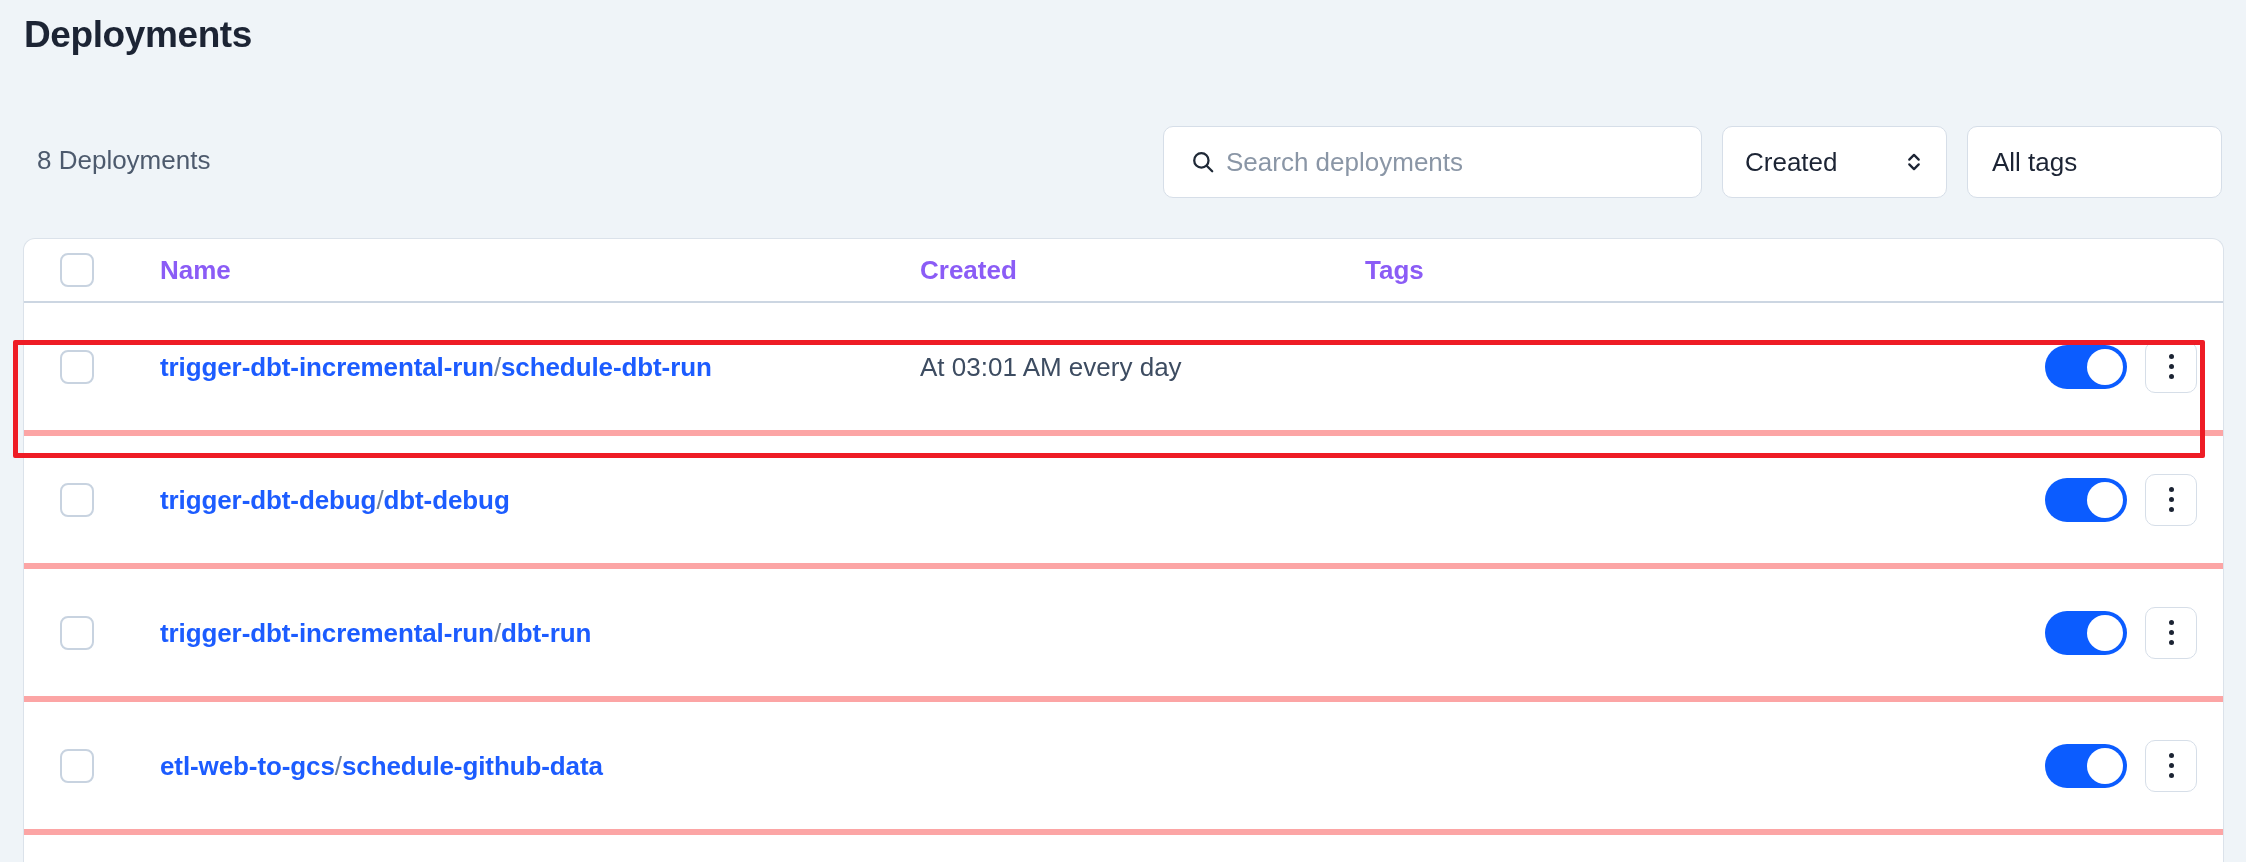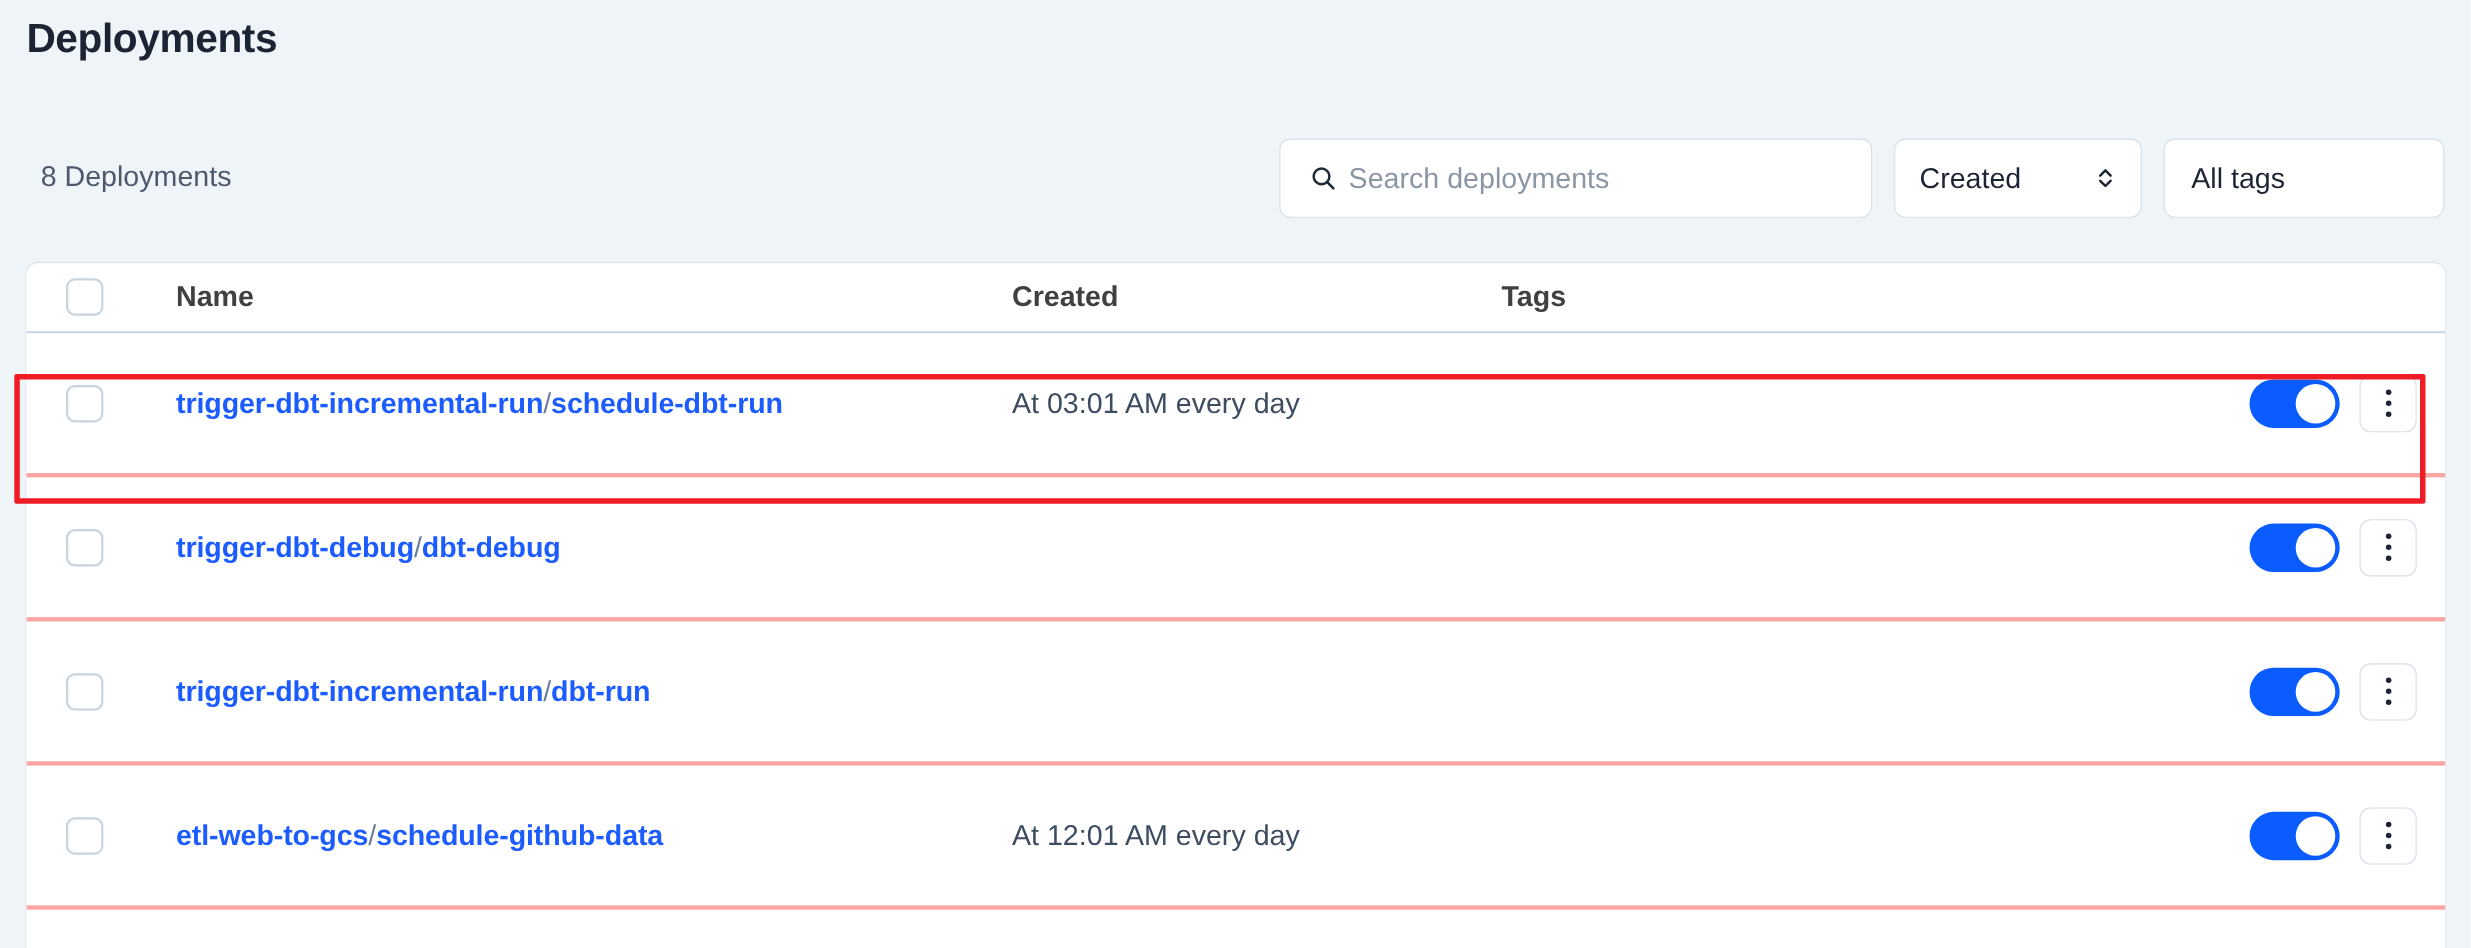--- a/index.html
+++ b/index.html
@@ -147,21 +147,21 @@
     overflow: hidden;
   }
 
   .table-head {
     position: relative;
     height: 62px;
   }
   .row {
     position: relative;
     height: 127px;
-    border-top: 4px solid #fca5a5;
+    border-top: 6px solid #fca5a5;
   }
   .row.first-row { border-top: 2px solid #ccd6e2; }
 
   .cell-check {
     position: absolute;
     left: 36px;
     top: 50%;
     transform: translateY(-50%);
   }
   .checkbox {
@@ -176,21 +176,21 @@
     margin: 0;
     cursor: pointer;
   }
 
   .th-label {
     position: absolute;
     top: 50%;
     transform: translateY(-50%);
     font-size: 26px;
     font-weight: 700;
-    color: #404040;
+    color: #8b5cf6;
   }
   .th-name { left: 136px; }
   .th-schedule { left: 896px; }
   .th-tags { left: 1341px; }
 
   .cell-name {
     position: absolute;
     left: 136px;
     top: 50%;
     transform: translateY(-50%);
@@ -382,21 +382,20 @@
       </div>
     </div>
 
     <div class="row">
       <div class="cell-check">
         <button class="checkbox"></button>
       </div>
       <a class="cell-name" href="#">
         <span>etl-web-to-gcs</span><span class="sep">/</span><span>schedule-github-data</span>
       </a>
-      <div class="cell-schedule">At 12:01 AM every day</div>
       <div class="cell-actions">
         <div class="toggle">
             <span class="knob"></span>
           </div>
         <div class="kebab-button">
           <i></i>
           <i></i>
           <i></i>
         </div>
       </div>

